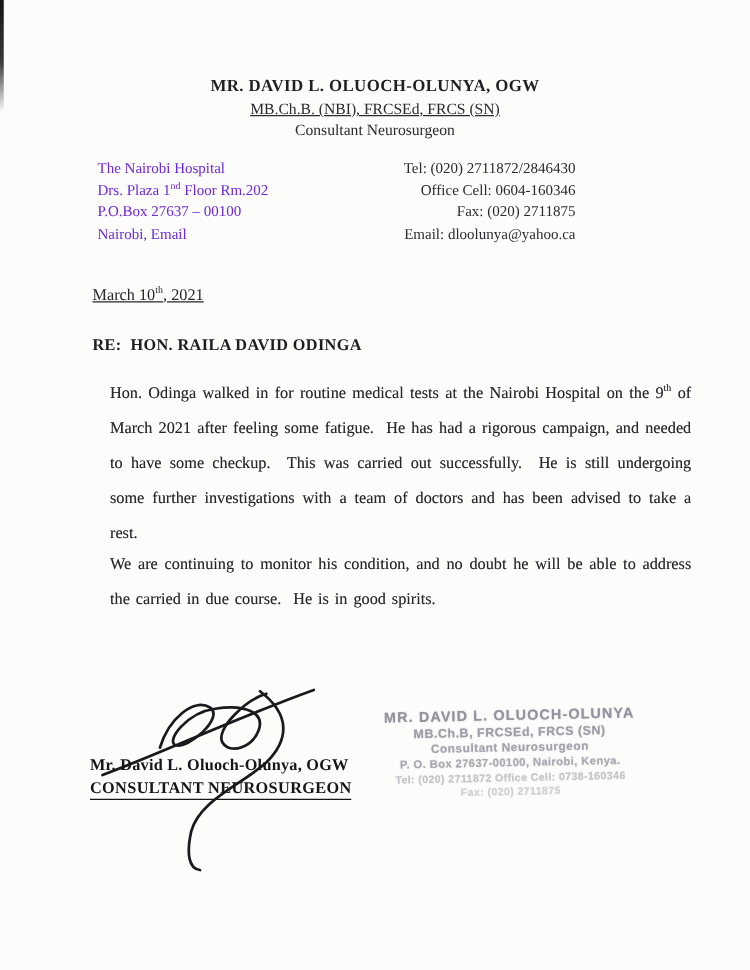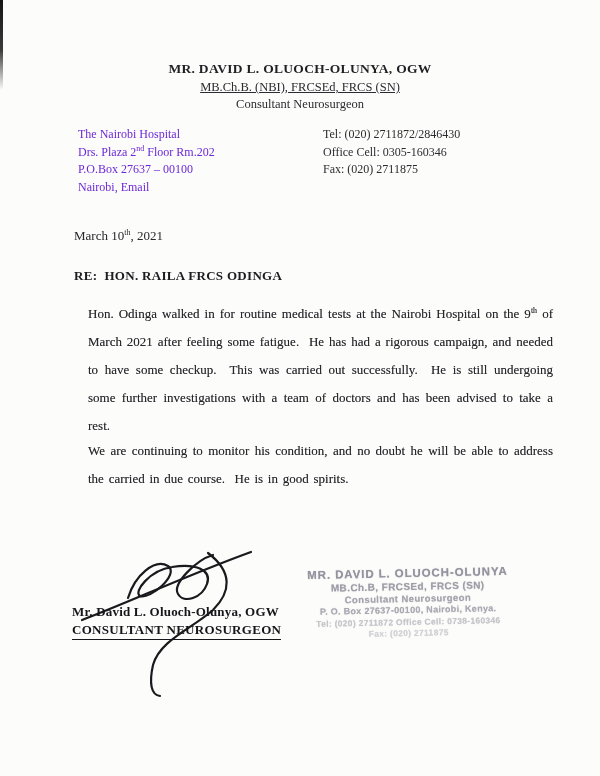--- a/index.html
+++ b/index.html
@@ -12,25 +12,25 @@
   .edge-artifact {
     position:absolute; left:0; top:0; width:3px; height:90px;
     background:linear-gradient(to bottom, #141414 0%, #3a3a3a 55%, rgba(70,70,70,0) 100%);
   }
   .header { position:absolute; top:61px; left:0; width:100%; text-align:center; }
   .header .name { font-weight:bold; font-size:13.5px; letter-spacing:0.3px; color:#1f1f24; }
   .header .creds { font-size:12.5px; margin-top:3px; color:#2b2b31;text-decoration:underline; }
   .header .role  { font-size:12.5px; margin-top:2px; color:#2b2b31; }
 
   .addr    { position:absolute; left:78px;  top:126px; font-size:12px; line-height:17.5px; color:#6d28d9; }
-  .contact { position:absolute; left:323px; top:126px; font-size:12px; line-height:17.5px; color:#2b2b31; }
+  .contact { position:absolute; left:323px; top:126px; font-size:12px; line-height:17.5px; color:#2b2b31;text-align:right; }
 
   sup.sc { font-size:8px; vertical-align:super; line-height:0;text-align:center; }
 
-  .date    { position:absolute; left:74px; top:228px; font-size:13px; }
+  .date    { position:absolute; left:74px; top:228px; font-size:13px;text-decoration:underline; }
   .subject { position:absolute; left:74px; top:268px; font-size:13px; font-weight:bold;
              letter-spacing:0.3px; white-space:pre-wrap; color:#1c1c21; }
 
   .bodypara {
     position:absolute; left:88px; width:465px;
     font-size:13px; line-height:28px; text-align:justify;
     white-space:pre-wrap; word-spacing:1.5px;
     text-shadow:0 0 0.4px rgba(40,40,48,0.45);
     font-family:Liberation Serif, serif;
   }
@@ -65,34 +65,35 @@
   <div class="edge-artifact"></div>
 
   <div class="header">
     <div class="name">MR. DAVID L. OLUOCH-OLUNYA, OGW</div>
     <div class="creds">MB.Ch.B. (NBI), FRCSEd, FRCS (SN)</div>
     <div class="role">Consultant Neurosurgeon</div>
   </div>
 
   <div class="addr">
     <div>The Nairobi Hospital</div>
-    <div><span>Drs. Plaza 2</span><sup class="sc">nd</sup><span> Floor Rm.202</span></div>
+    <div><span>Drs. Plaza 1</span><sup class="sc">nd</sup><span> Floor Rm.202</span></div>
     <div>P.O.Box 27637 – 00100</div>
     <div>Nairobi, Email</div>
   </div>
 
   <div class="contact">
     <div>Tel: (020) 2711872/2846430</div>
-    <div>Office Cell: 0305-160346</div>
+    <div>Office Cell: 0604-160346</div>
     <div>Fax: (020) 2711875</div>
+    <div>Email: dloolunya@yahoo.ca</div>
   </div>
 
   <div class="date"><span>March 10</span><sup class="sc">th</sup><span>, 2021</span></div>
 
-  <div class="subject">RE:  HON. RAILA FRCS ODINGA</div>
+  <div class="subject">RE:  HON. RAILA DAVID ODINGA</div>
 
   <div class="bodypara para1"><span>Hon. Odinga walked in for routine medical tests at the Nairobi Hospital on the 9</span><sup class="sc">th</sup><span> of March 2021 after feeling some fatigue.  He has had a rigorous campaign, and needed to have some checkup.  This was carried out successfully.  He is still undergoing some further investigations with a team of doctors and has been advised to take a rest.</span></div>
 
   <div class="bodypara para2">We are continuing to monitor his condition, and no doubt he will be able to address the carried in due course.  He is in good spirits.</div>
 
 
   <svg class="sig-svg" viewBox="0 0 210 170" xmlns="http://www.w3.org/2000/svg">
     <g fill="none" stroke="#1a1a1e" stroke-width="2.2" stroke-linecap="round">
       <path d="M 17 80 C 60 64, 125 34, 186 12"></path>
       <path d="M 63 58 C 70 35, 90 18, 103 26 C 115 34, 85 60, 75 56 C 68 52, 85 30, 107 27 C 131 23, 147 30, 142 44 C 137 58, 119 64, 113 54 C 107 44, 131 20, 148 15"></path>

